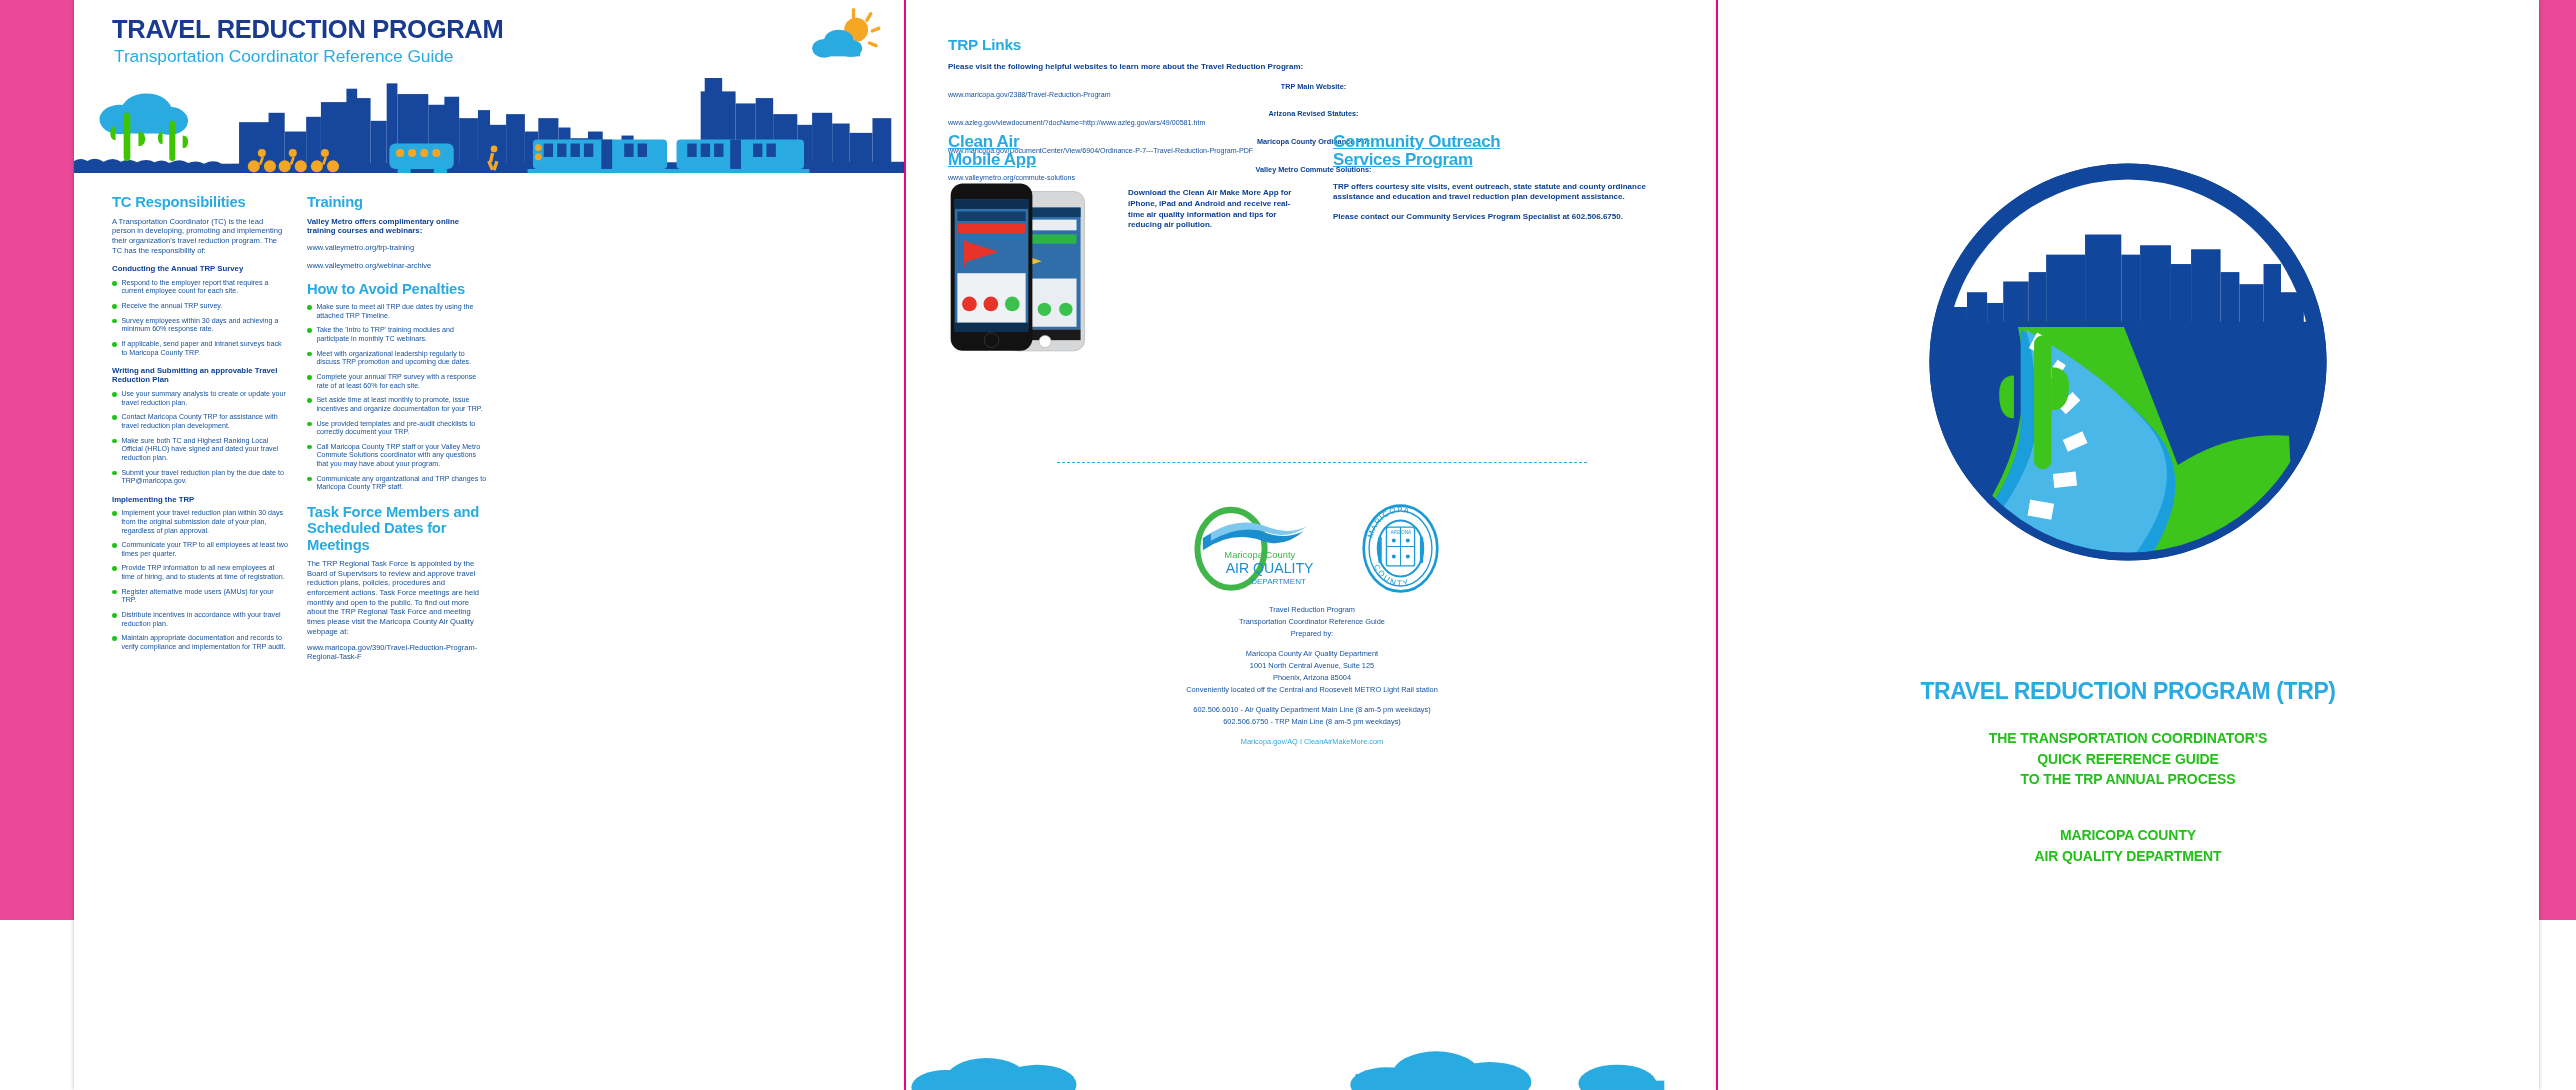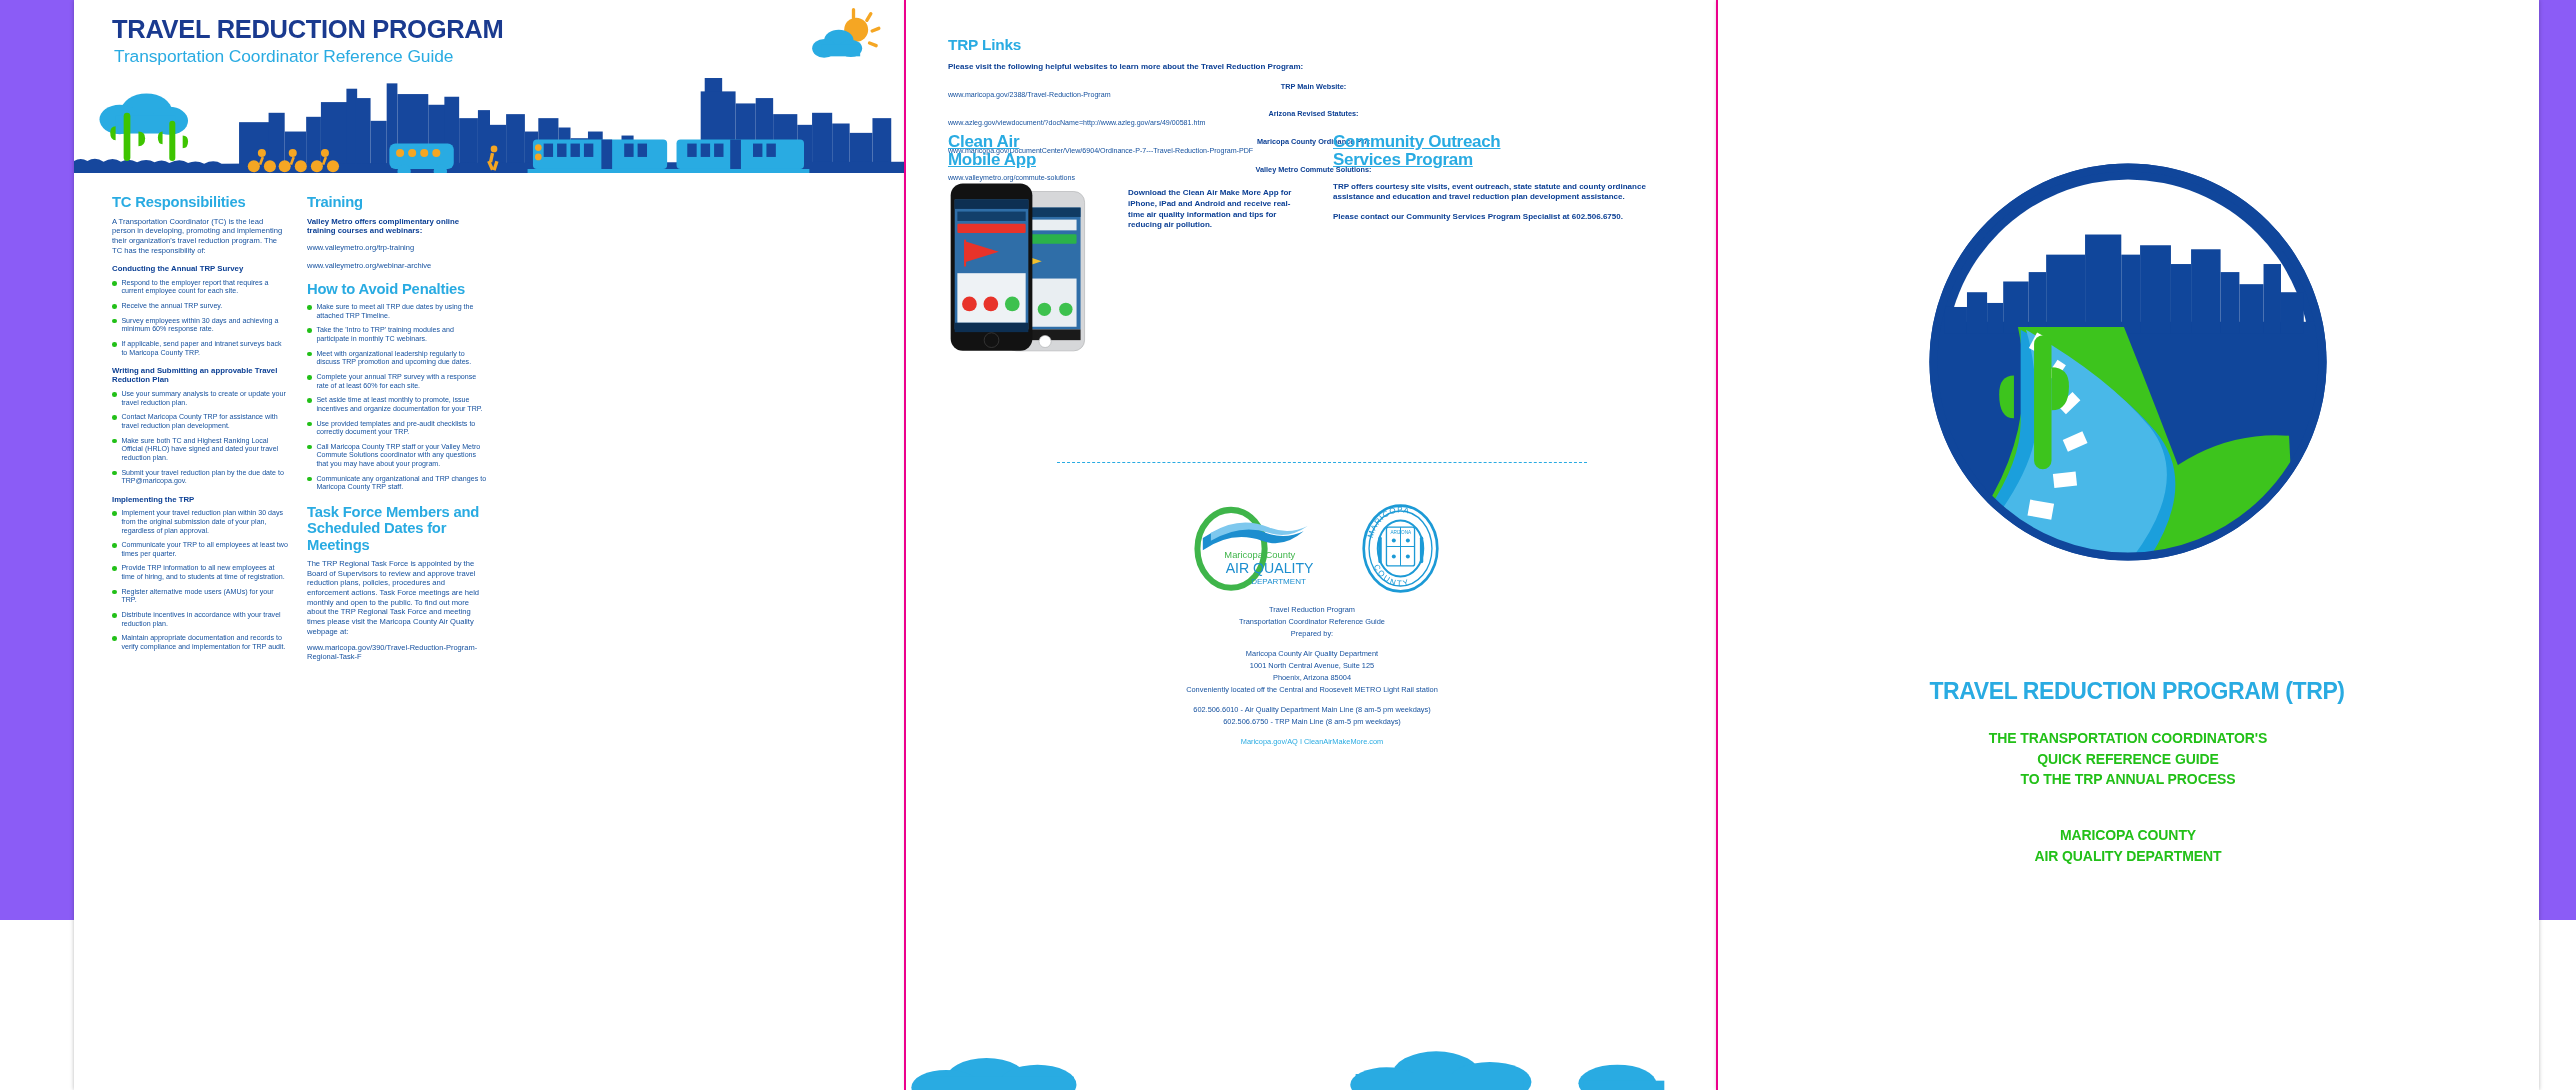--- a/index.html
+++ b/index.html
@@ -1,17 +1,17 @@
 <!DOCTYPE html>
 <html style="font-size:10.7px"><head>
 <meta charset="utf-8">
 <style>
   html,body{margin:0;padding:0;background:#ffffff;}
   body{width:2576px;height:1090px;font-family:"Liberation Sans",sans-serif;overflow:hidden;}
-  .page{position:relative;width:2576px;height:920px;background:#8b5cf6;}
+  .page{position:relative;width:2576px;height:920px;background:#ec4899;}
 
   
   .panel{position:absolute;top:0;height:1090px;background:#ffffff;overflow:hidden;}
   #panel-left{left:74px;width:832px;box-shadow:0 0 4px rgba(0,0,0,.28);}
   #panel-mid{left:906px;width:812px;box-shadow:0 0 4px rgba(0,0,0,.28);}
   #panel-right{left:1717px;width:822px;box-shadow:0 0 4px rgba(0,0,0,.28);}
 
   .divider{position:absolute;top:0;width:2px;height:1090px;background:#ec008c;}
   #div-1{left:904px;}
   #div-2{left:1716px;}
@@ -61,21 +61,21 @@
   .logos{position:absolute;left:0;top:503px;width:812px;display:flex;justify-content:center;align-items:center;gap:9.4px;}
   .footer-txt{position:absolute;left:0;top:604px;width:812px;text-align:center;color:#14509e;font-size:7.4px;line-height:1.62;}
   .footer-txt .gap{display:block;height:8px;}
   .footer-link{color:#29ABE2;font-size:7.4px;}
 
   
   .cloudband{position:absolute;left:0;bottom:0;width:812px;height:60px;overflow:hidden;}
 
   
   .rp-logo{position:absolute;left:203px;top:154px;width:416px;height:416px;}
-  .rp-title{position:absolute;left:9px;top:678px;width:822px;text-align:center;font-size:23px;font-weight:bold;color:#29ABE2;letter-spacing:-0.4px;}
+  .rp-title{position:absolute;left:0;top:678px;width:822px;text-align:center;font-size:23px;font-weight:bold;color:#29ABE2;letter-spacing:-0.4px;}
   .rp-green{position:absolute;left:0;top:728px;width:822px;text-align:center;color:#22c018;font-weight:bold;font-size:14px;line-height:1.48;letter-spacing:-0.1px;}
   .rp-green2{position:absolute;left:0;top:825px;width:822px;text-align:center;color:#22c018;font-weight:bold;font-size:14px;line-height:1.48;letter-spacing:-0.1px;}
 </style>
 </head>
 <body>
 
 <div class="page">
 
   <div class="panel" id="panel-left">
 

